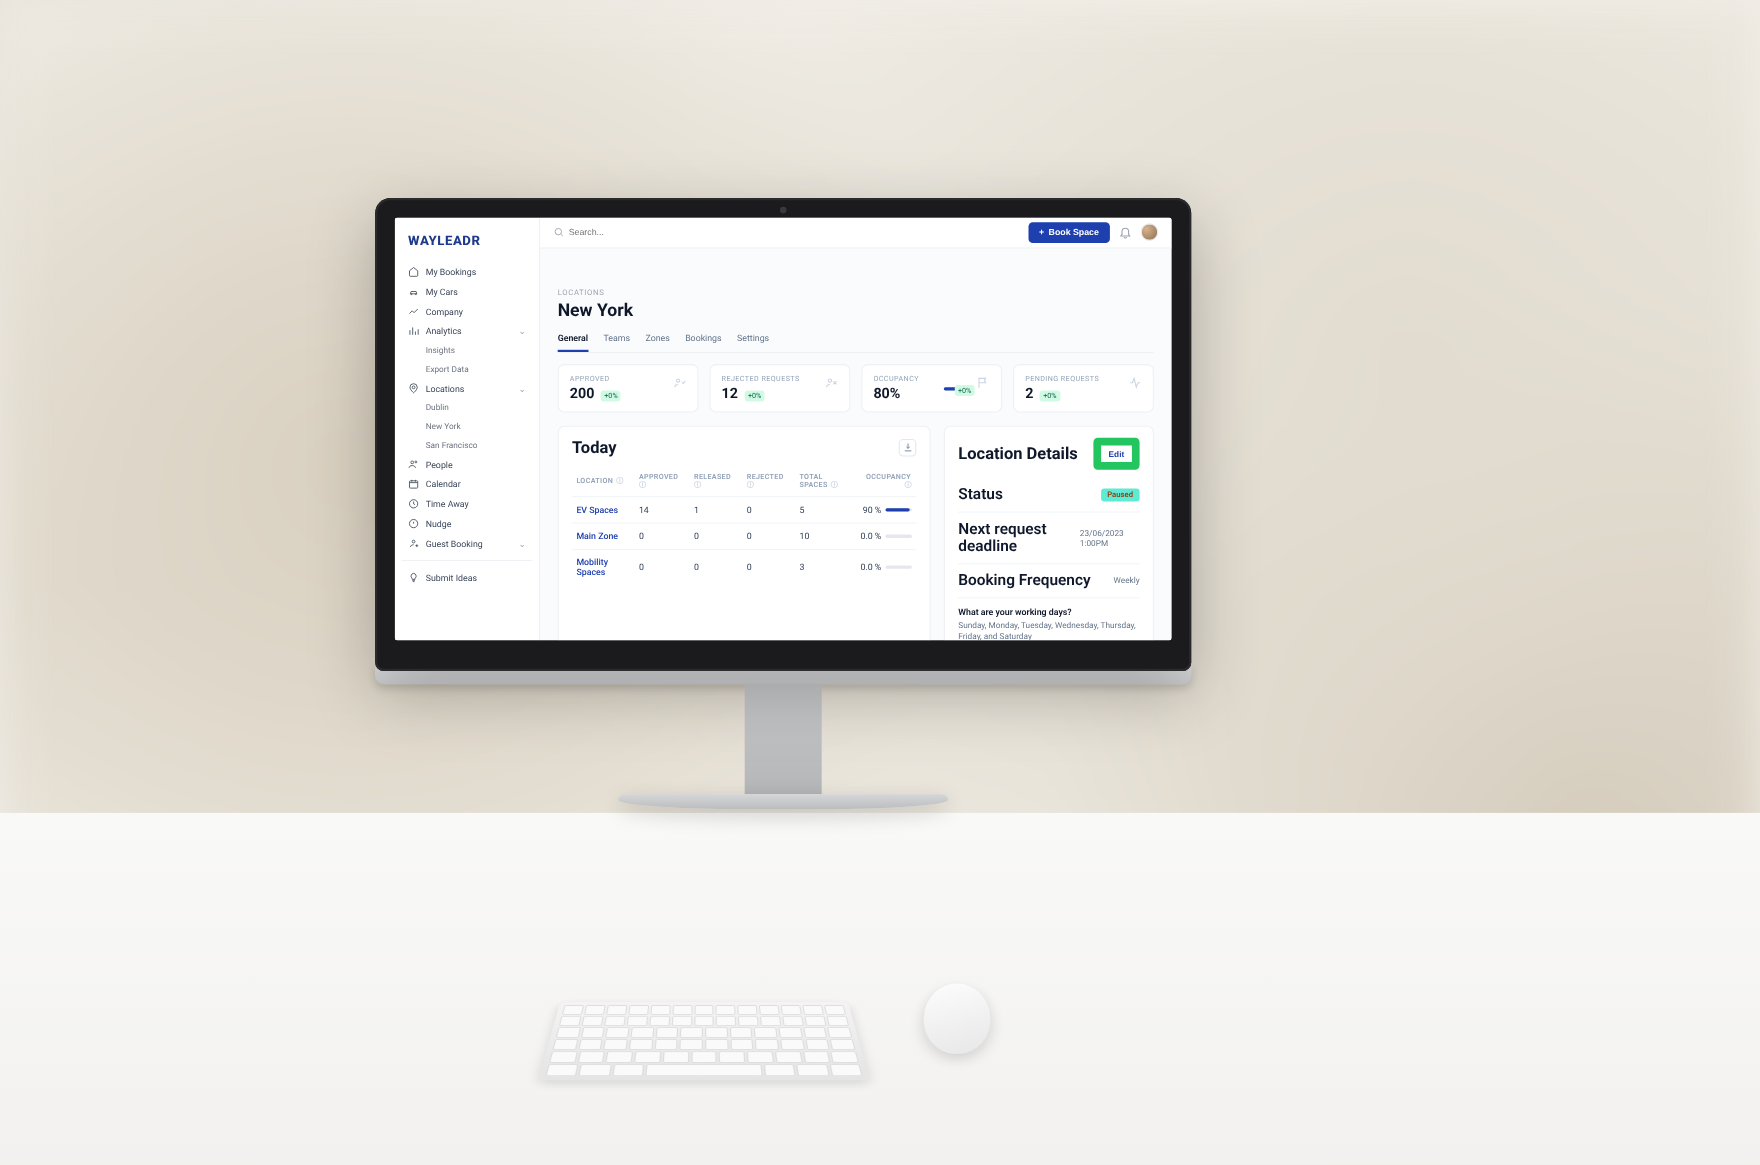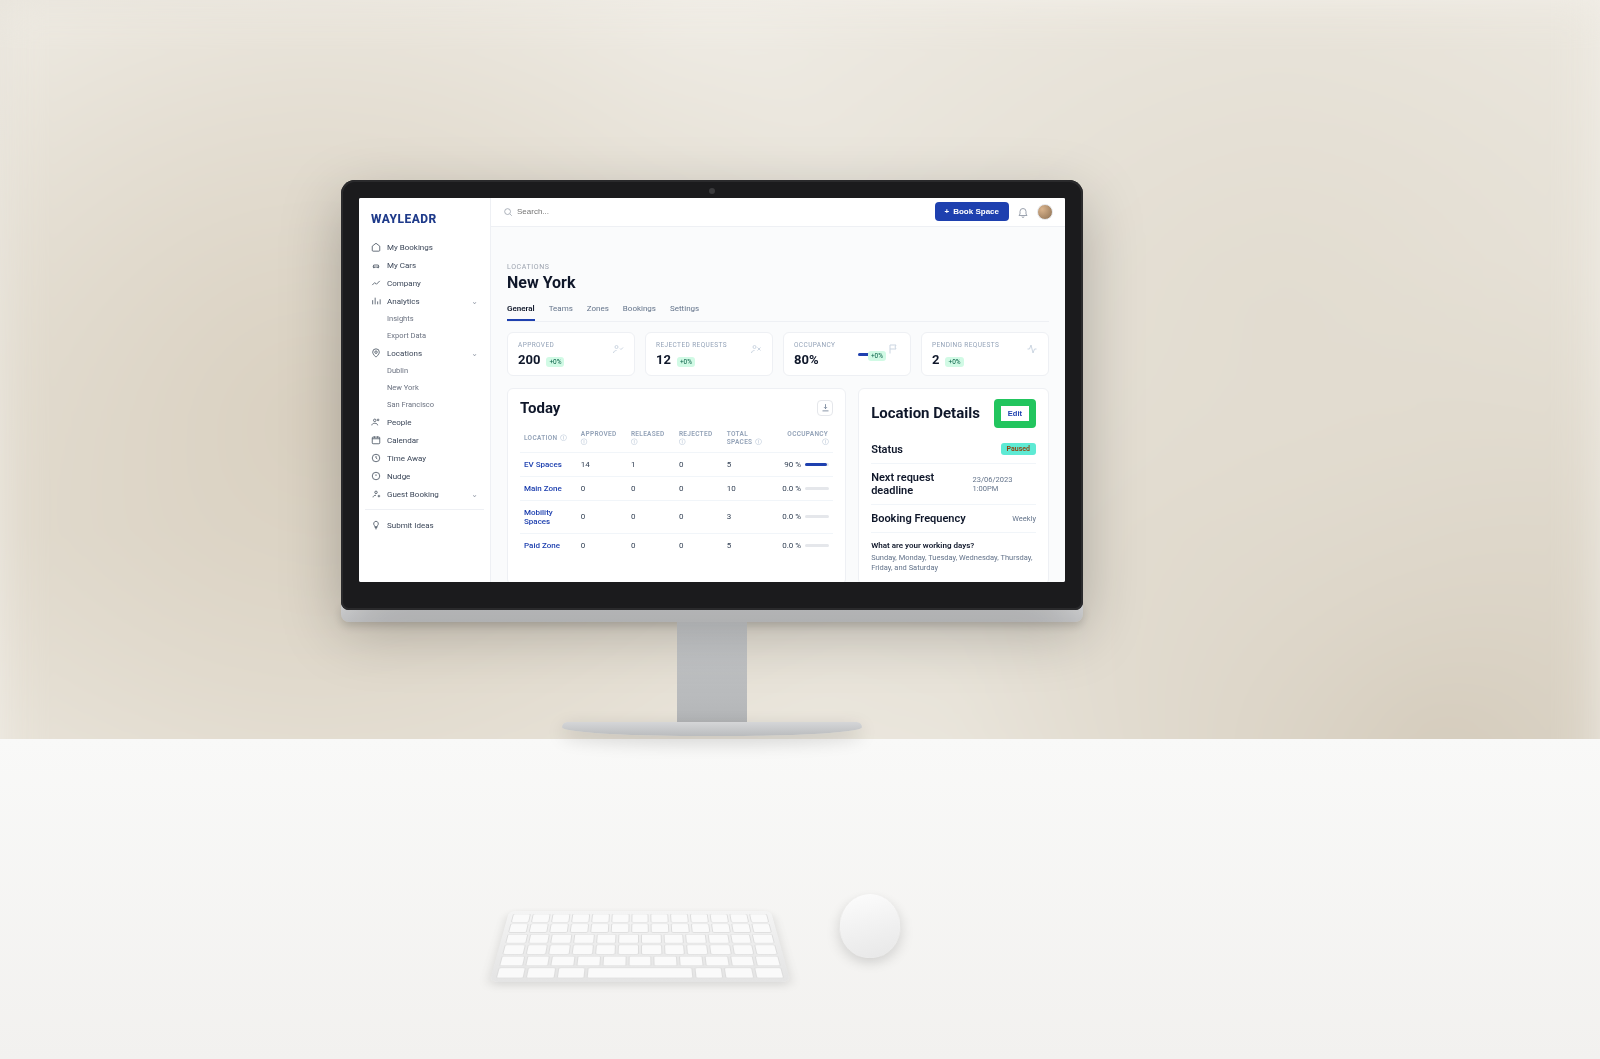--- a/index.html
+++ b/index.html
@@ -183,21 +183,21 @@
 table { width: 100%; border-collapse: collapse; }
 th { text-align: left; font-size: 6.5px; color: #94a3b8; font-weight: 600; padding: 5px 4px; letter-spacing: 0.3px; text-transform: uppercase; }
 th .info { color: #cbd5e1; margin-left: 1px; }
 td { font-size: 8px; color: #334155; padding: 7px 4px; border-top: 1px solid #f1f5f9; }
 td.loc { color: #1e40af; font-weight: 500; }
 .occ-cell { display: flex; align-items: center; gap: 4px; justify-content: flex-end; }
 .occ-bar { width: 24px; height: 3px; background: #e5e7eb; border-radius: 2px; position: relative; }
 .occ-bar-fill { position:absolute; left:0; top:0; bottom:0; background:#1e40af; border-radius:2px; }
 .detail-row { display: flex; justify-content: space-between; align-items: center; padding: 7px 0; border-bottom: 1px solid #f1f5f9; }
 .detail-row:last-child { border-bottom: none; }
-.detail-label { font-size: 11px; color: #0f172a; font-weight: 600; }
+.detail-label { font-size: 14px; color: #0f172a; font-weight: 600; }
 .detail-value { font-size: 7.5px; color: #64748b; }
 .badge-paused { background: #5eead4; color: #92400e; font-size: 7px; font-weight: 600; padding: 2px 6px; border-radius: 3px; }
 .working-q { font-size: 8px; font-weight: 600; color: #0f172a; margin-top: 8px; margin-bottom: 3px; }
 .working-a { font-size: 7.5px; color: #64748b; line-height: 1.4; }
 
 .neck { width: 70px; height: 100px; background: linear-gradient(180deg,#c9cbcd,#b3b5b7); }
 .chin { width: 742px; height: 18px; background: linear-gradient(180deg,#e3e4e5,#cfd0d2); border-radius: 0 0 8px 8px; margin-top:-6px; box-shadow: 0 4px 8px rgba(0,0,0,0.15); }
 .foot { width: 300px; height: 14px; background: linear-gradient(180deg,#d5d6d8,#babcbe); border-radius: 6px 6px 50% 50% / 6px 6px 10px 10px; box-shadow: 0 6px 18px rgba(0,0,0,0.18); }
 .keyboard {
   position: absolute;
@@ -502,35 +502,20 @@
                       <td>3</td>
                       <td>
                         <div class="occ-cell">
                           <span>0.0 %</span>
                           <div class="occ-bar">
                             <div class="occ-bar-fill" style="width:0%"></div>
                           </div>
                         </div>
                       </td>
                     </tr>
-                    <tr>
-                      <td class="loc">Paid Zone</td>
-                      <td>0</td>
-                      <td>0</td>
-                      <td>0</td>
-                      <td>5</td>
-                      <td>
-                        <div class="occ-cell">
-                          <span>0.0 %</span>
-                          <div class="occ-bar">
-                            <div class="occ-bar-fill" style="width:0%"></div>
-                          </div>
-                        </div>
-                      </td>
-                    </tr>
                   </tbody>
               </table>
             </div>
 
             <div class="panel details">
               <div class="panel-head">
                 <div class="panel-title">Location Details</div>
                 <button class="edit-btn">Edit</button>
               </div>
               <div class="detail-row">

